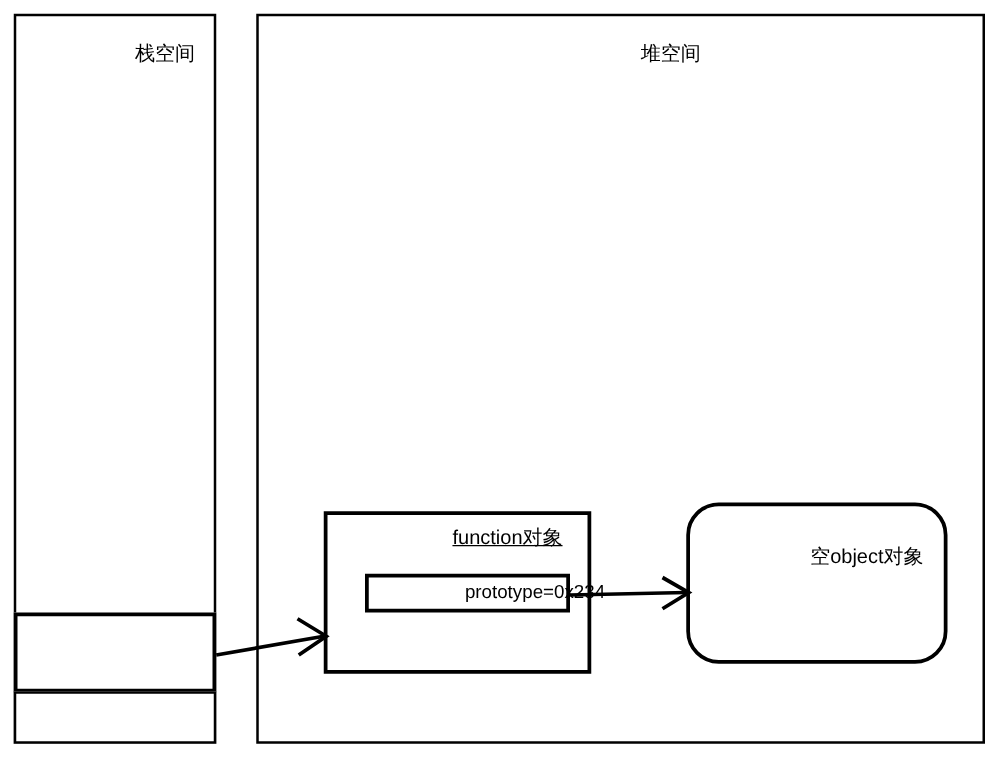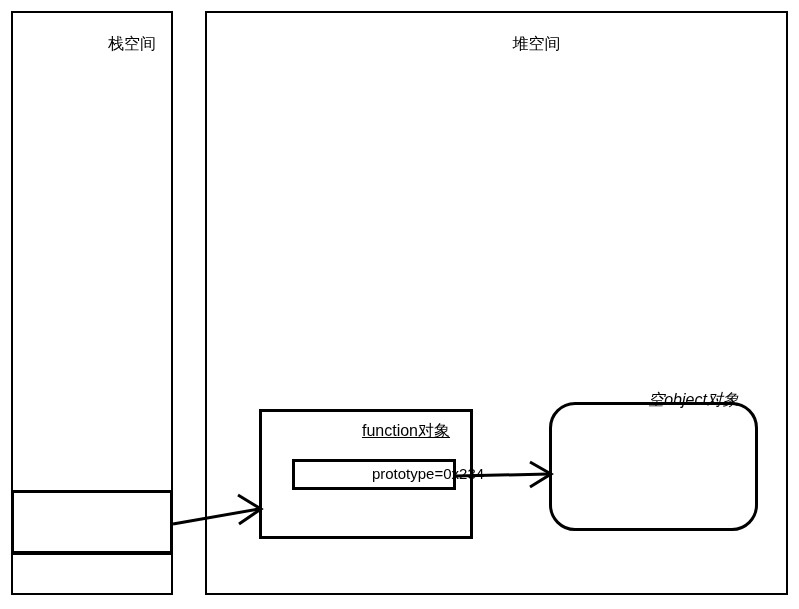--- a/index.html
+++ b/index.html
@@ -104,23 +104,22 @@
   #empty-object {
     left: 549px;
     top: 402px;
     width: 209px;
     height: 129px;
     border: 3px solid #000000;
     border-radius: 26px;
   }
   #empty-object-label {
     left: 549px;
-    top: 390px;
+    top: 436px;
     width: 209px;
-    font-style: italic;
   }
   
   #arrow-layer {
     position: absolute;
     left: 0;
     top: 0;
     width: 799px;
     height: 609px;
     pointer-events: none;
   }

